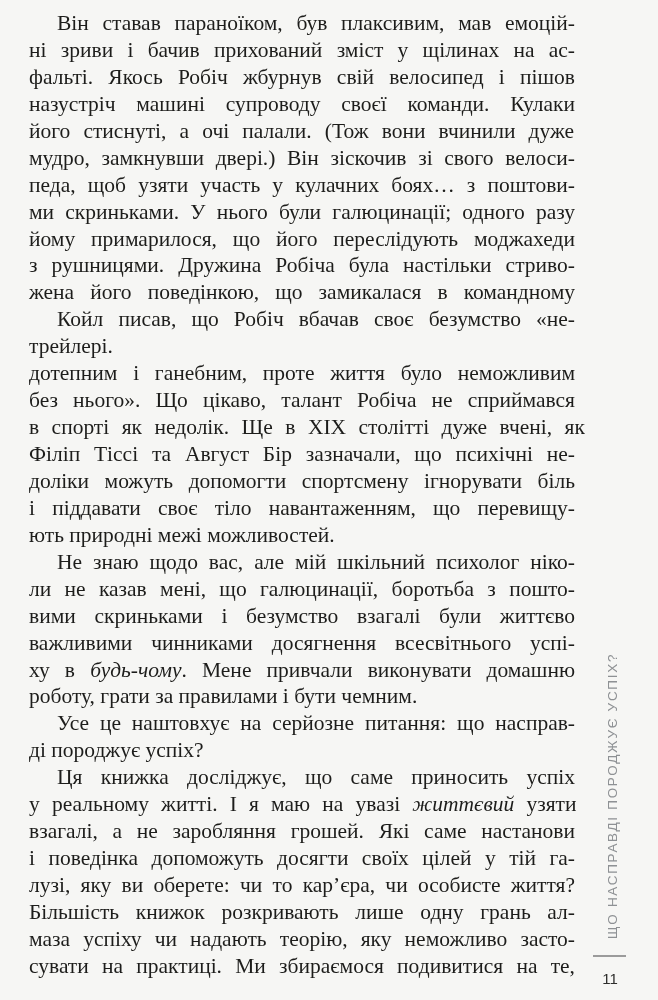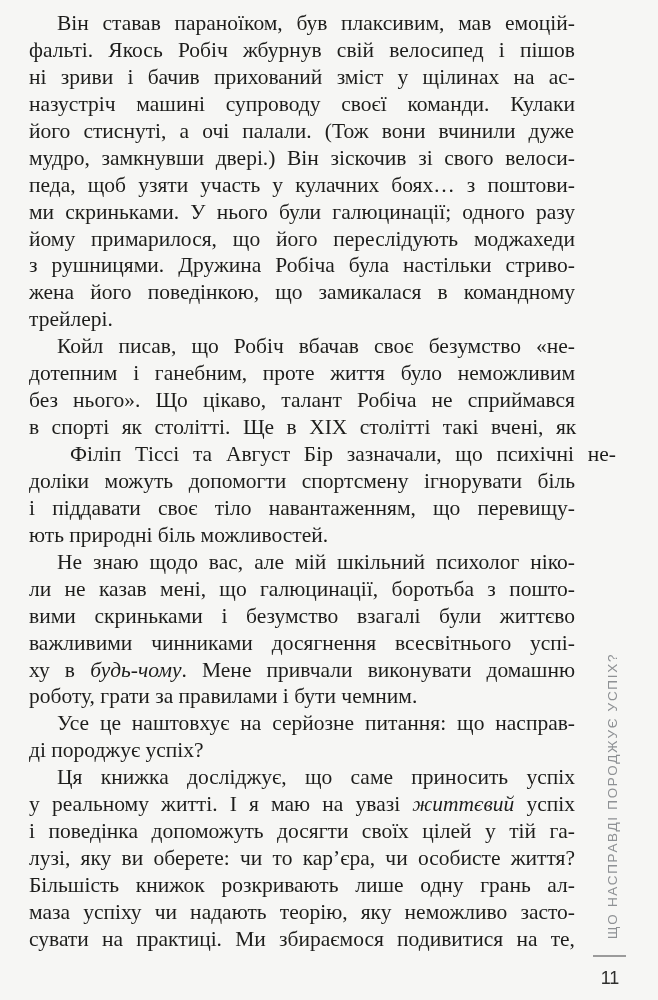--- a/index.html
+++ b/index.html
@@ -48,60 +48,61 @@
     left:593px;top:955px;
     width:33px;height:2px;
     background:var(--rule-color);
   }
   .page-number{
     position:absolute;
     left:589px;top:969px;
     width:42px;
     text-align:center;
     font-family:"Liberation Sans","DejaVu Sans",sans-serif;
-    font-size:18px;
+    font-size:15px;
     line-height:19px;
     color:var(--page-number-color);
   }
 </style>
 </head>
 <body>
 
 <div class="page">
   <div class="text-block">
       <div class="line indent"><span style="word-spacing: 8.29688px;"><span>Він ставав параноїком, був плаксивим, мав емоцій-</span></span></div>
+      <div class="line"><span style="word-spacing: 8.88715px;"><span>ні зриви і бачив прихований зміст у щілинах на ас-</span></span></div>
       <div class="line"><span style="word-spacing: 9.85714px;"><span>фальті. Якось Робіч жбурнув свій велосипед і пішов</span></span></div>
-      <div class="line"><span style="word-spacing: 8.88715px;"><span>ні зриви і бачив прихований зміст у щілинах на ас-</span></span></div>
       <div class="line"><span style="word-spacing: 15.3781px;"><span>назустріч машині супроводу своєї команди. Кулаки</span></span></div>
       <div class="line"><span style="word-spacing: 7.75977px;"><span>його стиснуті, а очі палали. (Тож вони вчинили дуже</span></span></div>
       <div class="line"><span style="word-spacing: 6.2567px; text-align: right;"><span>мудро, замкнувши двері.) Він зіскочив зі свого велоси-</span></span></div>
       <div class="line"><span style="word-spacing: 6.76953px;"><span>педа, щоб узяти участь у кулачних боях… з поштови-</span></span></div>
       <div class="line"><span style="word-spacing: 5.83036px; margin-top: 16px;"><span>ми скриньками. У нього були галюцинації; одного разу</span></span></div>
       <div class="line"><span style="word-spacing: 10.5406px;"><span>йому примарилося, що його переслідують моджахеди</span></span></div>
       <div class="line"><span style="word-spacing: 8.6875px;"><span>з рушницями. Дружина Робіча була настільки стриво-</span></span></div>
       <div class="line"><span style="word-spacing: 10.7161px;"><span>жена його поведінкою, що замикалася в командному</span></span></div>
+      <div class="line indent"><span style="word-spacing: 9.75446px;"><span>Койл писав, що Робіч вбачав своє безумство «не-</span></span></div>
       <div class="line lastline"><span><span>трейлері.</span></span></div>
-      <div class="line indent"><span style="word-spacing: 9.75446px;"><span>Койл писав, що Робіч вбачав своє безумство «не-</span></span></div>
       <div class="line"><span style="word-spacing: 10.3203px;"><span>дотепним і ганебним, проте життя було неможливим</span></span></div>
       <div class="line"><span style="word-spacing: 9.73661px; text-align: center;"><span>без нього». Що цікаво, талант Робіча не сприймався</span></span></div>
-      <div class="line"><span style="word-spacing: 7.075px;"><span>в спорті як столітті. Ще в XIX столітті такі вчені, як</span></span></div>
-      <div class="line"><span style="word-spacing: 8.40625px; margin-left: 41px;"><span>Філіп Тіссі та Август Бір зазначали, що психічні не-</span></span></div>
+      <div class="line"><span style="word-spacing: 7.075px;"><span>в спорті як недолік. Ще в XIX столітті дуже вчені, як</span></span></div>
+      <div class="line"><span style="word-spacing: 8.40625px;"><span>Філіп Тіссі та Август Бір зазначали, що психічні не-</span></span></div>
       <div class="line"><span style="word-spacing: 10.0969px; margin-top: 8px;"><span>доліки можуть допомогти спортсмену ігнорувати біль</span></span></div>
       <div class="line"><span style="word-spacing: 11.8021px;"><span>і піддавати своє тіло навантаженням, що перевищу-</span></span></div>
-      <div class="line lastline"><span><span>ють природні біль можливостей.</span></span></div>
+      <div class="line lastline"><span><span>ють природні межі можливостей.</span></span></div>
       <div class="line indent"><span style="word-spacing: 5.56445px;"><span>Не знаю щодо вас, але мій шкільний психолог ніко-</span></span></div>
       <div class="line"><span style="word-spacing: 7.92578px;"><span>ли не казав мені, що галюцинації, боротьба з пошто-</span></span></div>
       <div class="line"><span style="word-spacing: 13.2786px;"><span>вими скриньками і безумство взагалі були життєво</span></span></div>
       <div class="line"><span style="word-spacing: 13.5469px;"><span>важливими чинниками досягнення всесвітнього успі-</span></span></div>
       <div class="line"><span style="word-spacing: 9.79427px;"><span>ху в </span><i>будь-чому</i><span>. Мене привчали виконувати домашню</span></span></div>
       <div class="line lastline"><span><span>роботу, грати за правилами і бути чемним.</span></span></div>
       <div class="line indent"><span style="word-spacing: 5.53795px;"><span>Усе це наштовхує на серйозне питання: що насправ-</span></span></div>
       <div class="line lastline"><span><span>ді породжує успіх?</span></span></div>
       <div class="line indent"><span style="word-spacing: 12.9349px;"><span>Ця книжка досліджує, що саме приносить успіх</span></span></div>
-      <div class="line"><span style="word-spacing: 6.77951px;"><span>у реальному житті. І я маю на увазі </span><i>життєвий</i><span> успіх</span></span></div>
+      <div class="line"><span style="word-spacing: 6.77951px;"><span>у реальному житті. І я маю на увазі </span><i>життєвий</i><span> узяти</span></span></div>
+      <div class="line"><span style="word-spacing: 9.32143px;"><span>взагалі, а не заробляння грошей. Які саме настанови</span></span></div>
       <div class="line"><span style="word-spacing: 8.05469px;"><span>і поведінка допоможуть досягти своїх цілей у тій га-</span></span></div>
       <div class="line"><span style="word-spacing: 4.88194px;"><span>лузі, яку ви оберете: чи то кар’єра, чи особисте життя?</span></span></div>
       <div class="line"><span style="word-spacing: 11.3099px;"><span>Більшість книжок розкривають лише одну грань ал-</span></span></div>
       <div class="line"><span style="word-spacing: 7.72991px;"><span>маза успіху чи надають теорію, яку неможливо засто-</span></span></div>
       <div class="line"><span style="word-spacing: 7.85714px; margin-top: 25px;"><span>сувати на практиці. Ми збираємося подивитися на те,</span></span></div>
     </div>
   <div class="vertical-title">ЩО НАСПРАВДІ ПОРОДЖУЄ УСПІХ?</div>
   <div class="page-rule"></div>
   <div class="page-number">11</div>
 </div>

